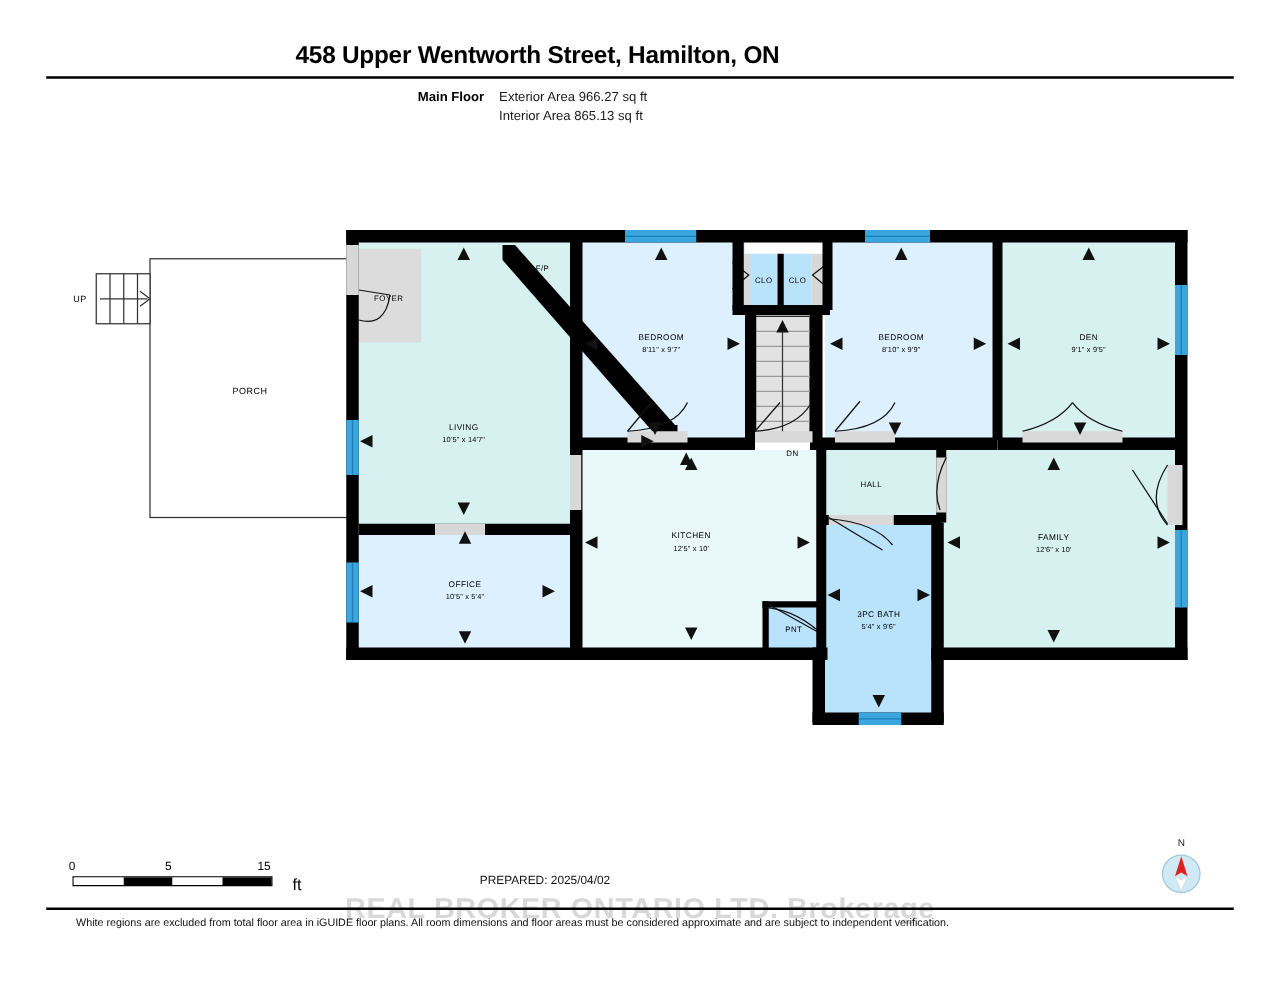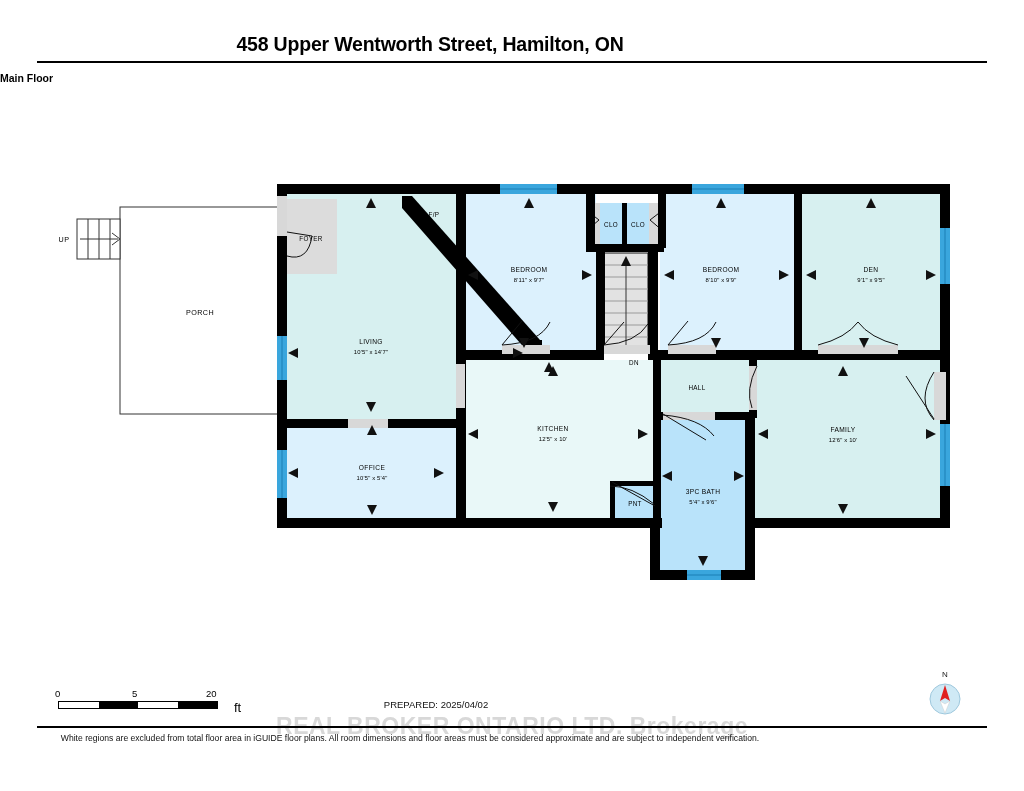--- a/index.html
+++ b/index.html
@@ -34,21 +34,21 @@
     width: 950px;
     height: 2px;
     background: #000;
   }
   #summary {
     position: absolute;
     top: 71px;
     left: 0;
     width: 852px;
     display: flex;
-    justify-content: flex-start;
+    justify-content: center;
   }
   #summary-inner {
     display: flex;
     gap: 12px;
     align-items: flex-start;
   }
   #floor-label {
     font-size: 10.5px;
     font-weight: bold;
     color: #000;
@@ -179,20 +179,24 @@
 </style>
 </head>
 <body>
 
 <div id="page-title">458 Upper Wentworth Street, Hamilton, ON</div>
 <div id="title-rule"></div>
 
 <div id="summary">
   <div id="summary-inner">
     <div id="floor-label">Main Floor</div>
+    <div>
+      <div class="area-line">Exterior Area 966.27 sq ft</div>
+      <div class="area-line">Interior Area 865.13 sq ft</div>
+    </div>
   </div>
 </div>
 
 <svg id="plan" viewBox="0 0 1024 791" xmlns="http://www.w3.org/2000/svg">
 
   <g>
     <rect x="120" y="207" width="162" height="207" fill="#ffffff" stroke="#333" stroke-width="1"></rect>
     <text class="rm-name lbl-outside" x="200" y="313">PORCH</text>
   </g>
 
@@ -489,21 +493,21 @@
 
     <polygon points="662,476 672,471 672,481"></polygon>
     <polygon points="744,476 734,471 734,481"></polygon>
     <polygon points="703,566 708,556 698,556"></polygon>
   </g>
 </svg>
 
 <div id="scale-bar">
   <span class="scale-tick-label" style="left:-3px">0</span>
   <span class="scale-tick-label" style="left:74px">5</span>
-  <span class="scale-tick-label" style="left:148px">20</span>
+  <span class="scale-tick-label" style="left:148px">15</span>
   <div id="scale-track">
     <div class="scale-seg off"></div>
     <div class="scale-seg on"></div>
     <div class="scale-seg off"></div>
     <div class="scale-seg on"></div>
   </div>
 </div>
 <div id="scale-unit">ft</div>
 
 <div id="prepared">PREPARED: 2025/04/02</div>

